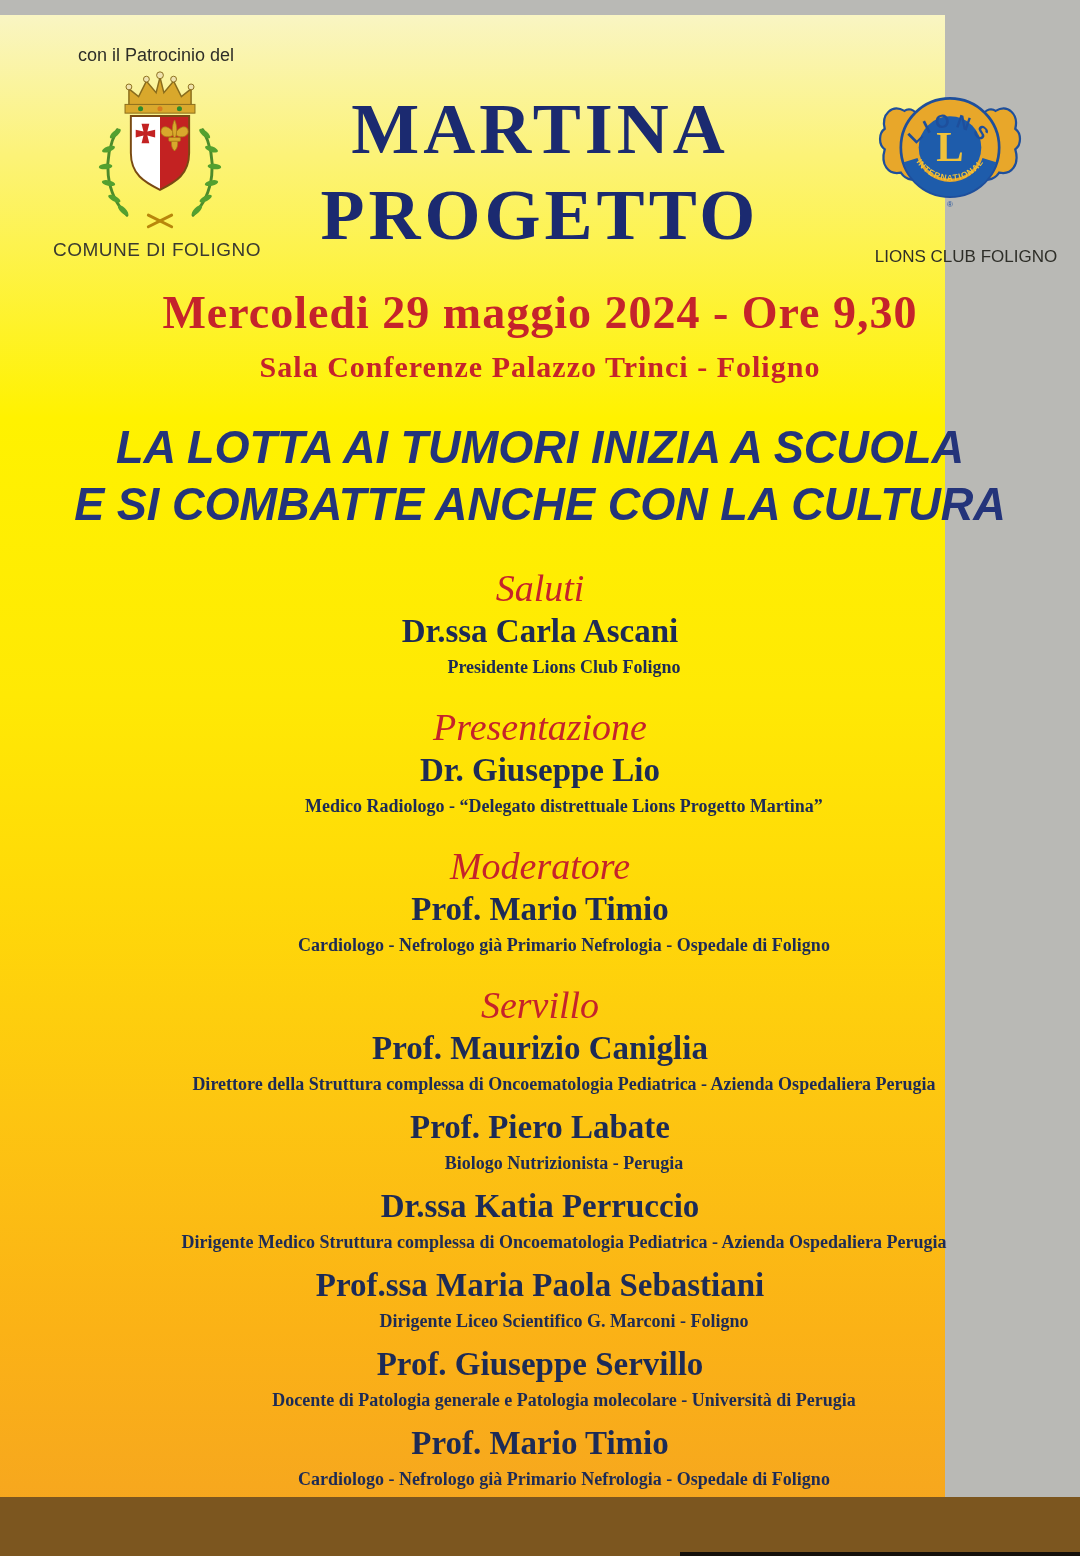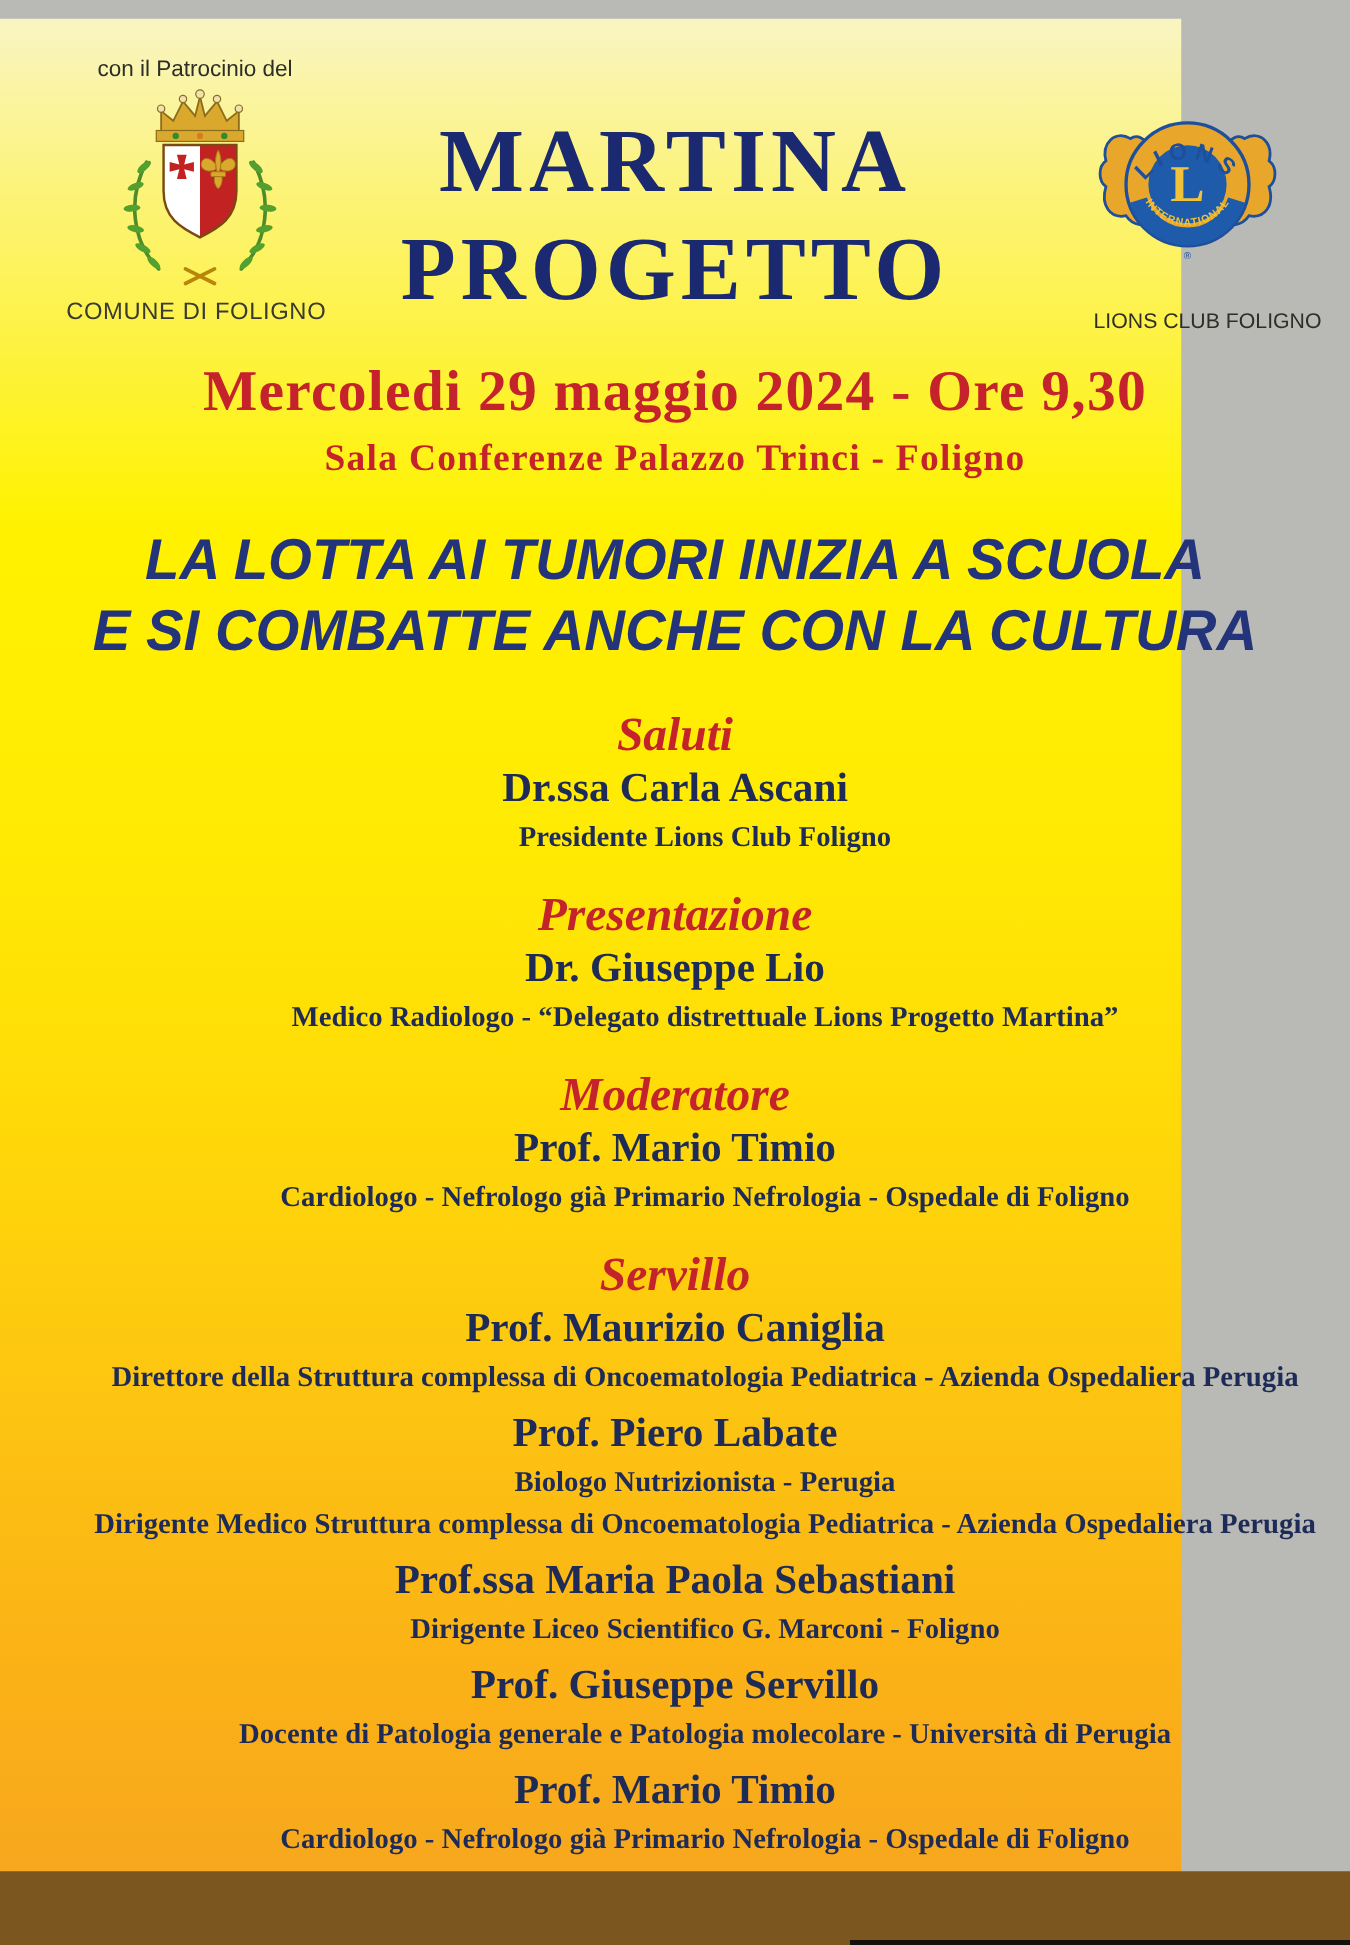--- a/index.html
+++ b/index.html
@@ -32,23 +32,23 @@
   .lions-label { position:absolute; left:856px; top:232px; width:220px; text-align:center;
                  font:17px "Liberation Sans", sans-serif; color:#2e2e28; z-index:2; }
 
   .content { position:absolute; left:0; top:262px; width:1080px; text-align:center; z-index:2; }
   .date-line  { font-weight:bold; font-size:46px; line-height:1.04; color:#c5232b; margin-top:12px; letter-spacing:1px; }
   .venue-line { font-weight:bold; font-size:30px; line-height:1.04; color:#c5232b; margin-top:14px; letter-spacing:1px; }
   .headline { font-family:"Liberation Sans", sans-serif; font-weight:bold; font-style:italic;
               font-size:46px; line-height:1; color:#24347a; transform:scaleX(0.98); }
   .hl1 { margin-top:42px; }
   .hl2 { margin-top:11px; }
-  .sec-heading { font-weight:bold; font-style:italic; font-size:38px; line-height:1; color:#c5232b; }
+  .sec-heading { font-weight:normal; font-style:italic; font-size:38px; line-height:1; color:#c5232b; }
   .name { font-weight:bold; font-size:33px; line-height:1; color:#1d2b56; }
-  .role { font-weight:bold; font-size:23px; line-height:1; color:#1d2b56;padding-left:48px; }
+  .role { font-weight:bold; font-size:18px; line-height:1; color:#1d2b56;padding-left:48px; }
   .mt32 { margin-top:32px; } .mt42 { margin-top:42px; } .mt8 { margin-top:8px; }
   .mt10 { margin-top:10px; } .mt18 { margin-top:18px; }
 </style>
 </head>
 <body>
 
 <div class="poster">
 
   <div class="patronage">con il Patrocinio del</div>
 
@@ -160,20 +160,21 @@
     <div class="role mt10">Cardiologo - Nefrologo già Primario Nefrologia - Ospedale di Foligno</div>
 
     <div class="sec-heading mt32">Servillo</div>
 
     <div class="name mt8">Prof. Maurizio Caniglia</div>
     <div class="role mt10">Direttore della Struttura complessa di Oncoematologia Pediatrica - Azienda Ospedaliera Perugia</div>
 
     <div class="name mt18">Prof. Piero Labate</div>
     <div class="role mt10">Biologo Nutrizionista - Perugia</div>
 
+    <div class="name mt18">Dr.ssa Katia Perruccio</div>
     <div class="role mt10">Dirigente Medico Struttura complessa di Oncoematologia Pediatrica - Azienda Ospedaliera Perugia</div>
 
     <div class="name mt18">Prof.ssa Maria Paola Sebastiani</div>
     <div class="role mt10">Dirigente Liceo Scientifico G. Marconi - Foligno</div>
 
     <div class="name mt18">Prof. Giuseppe Servillo</div>
     <div class="role mt10">Docente di Patologia generale e Patologia molecolare - Università di Perugia</div>
 
     <div class="name mt18">Prof. Mario Timio</div>
     <div class="role mt10">Cardiologo - Nefrologo già Primario Nefrologia - Ospedale di Foligno</div>

